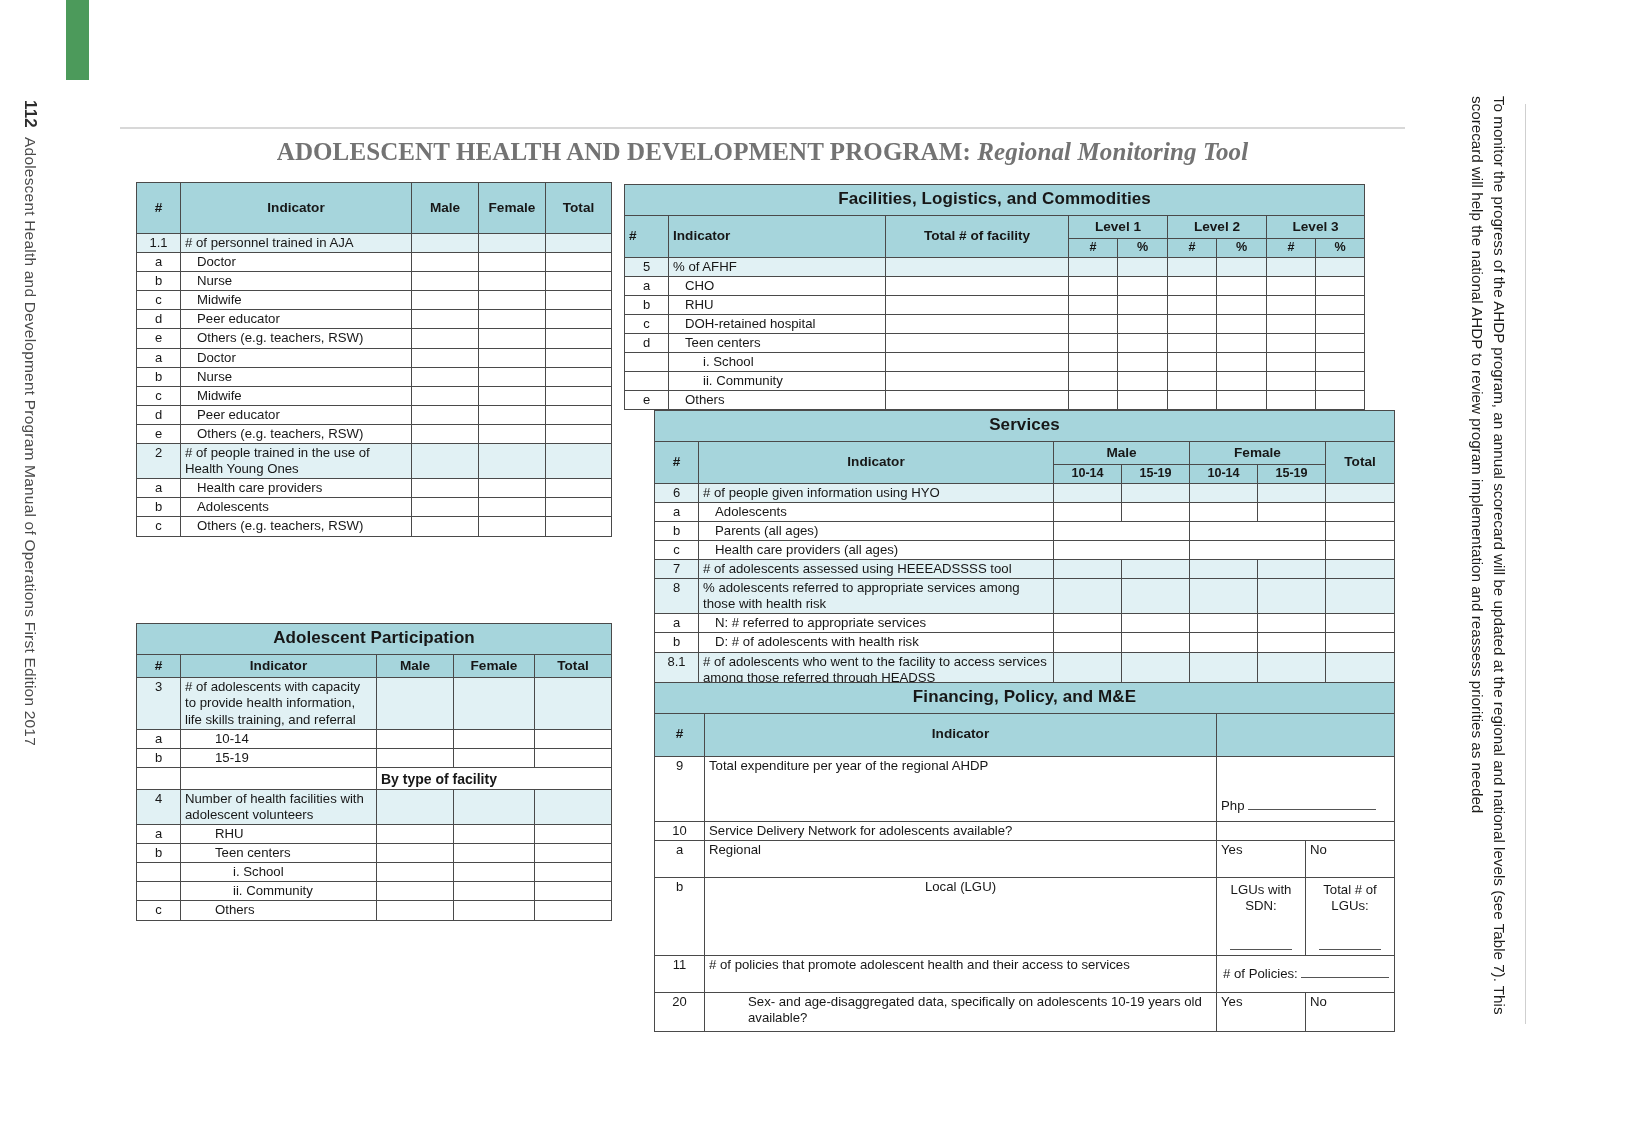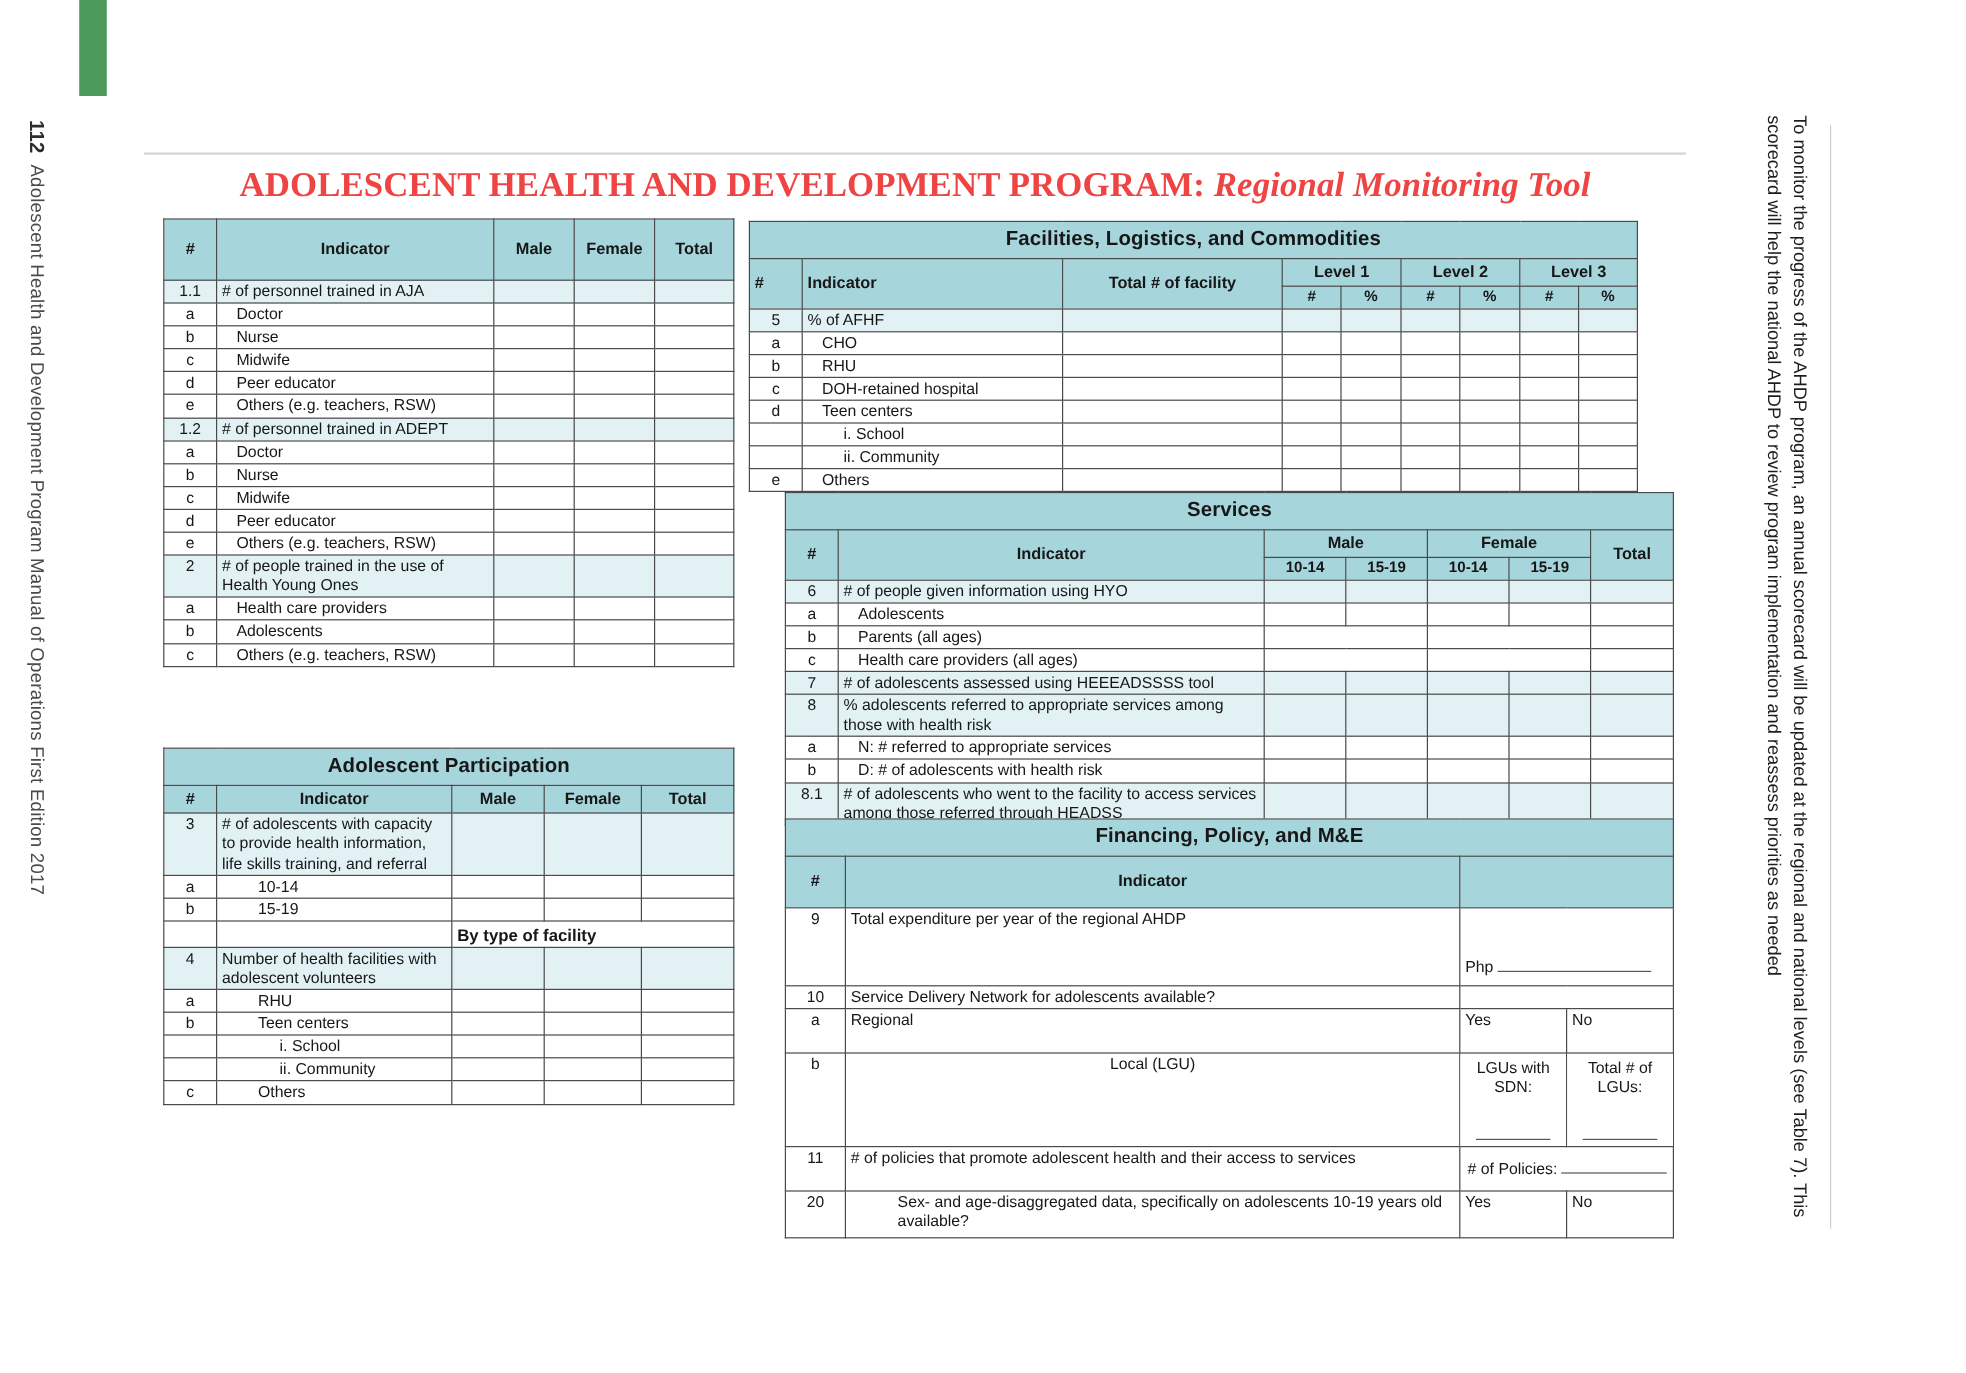--- a/index.html
+++ b/index.html
@@ -82,22 +82,22 @@
     background: #d8d8d8;
   }
   .doc-title {
     position: absolute;
     left: 120px;
     top: 138px;
     width: 1285px;
     text-align: center;
     font-family: "Liberation Serif", serif;
     font-weight: bold;
-    font-size: 29px;
-    color: #ef4444;
+    font-size: 25px;
+    color: #737373;
     letter-spacing: .1px;
   }
   .doc-title em { font-style: italic; }
 
   
   table.grid {
     border-collapse: collapse;
     table-layout: fixed;
     position: absolute;
     background: #fff;
@@ -245,27 +245,20 @@
           <td>&nbsp;</td>
           <td>&nbsp;</td>
         </tr>
         <tr>
           <td class="numcell">e</td>
           <td class="ind1">Others (e.g. teachers, RSW)</td>
           <td>&nbsp;</td>
           <td>&nbsp;</td>
           <td>&nbsp;</td>
         </tr>
-        <tr class="tintrow">
-          <td class="numcell">1.2</td>
-          <td class="ind0"># of personnel trained in ADEPT</td>
-          <td>&nbsp;</td>
-          <td>&nbsp;</td>
-          <td>&nbsp;</td>
-        </tr>
         <tr>
           <td class="numcell">a</td>
           <td class="ind1">Doctor</td>
           <td>&nbsp;</td>
           <td>&nbsp;</td>
           <td>&nbsp;</td>
         </tr>
         <tr>
           <td class="numcell">b</td>
           <td class="ind1">Nurse</td>

